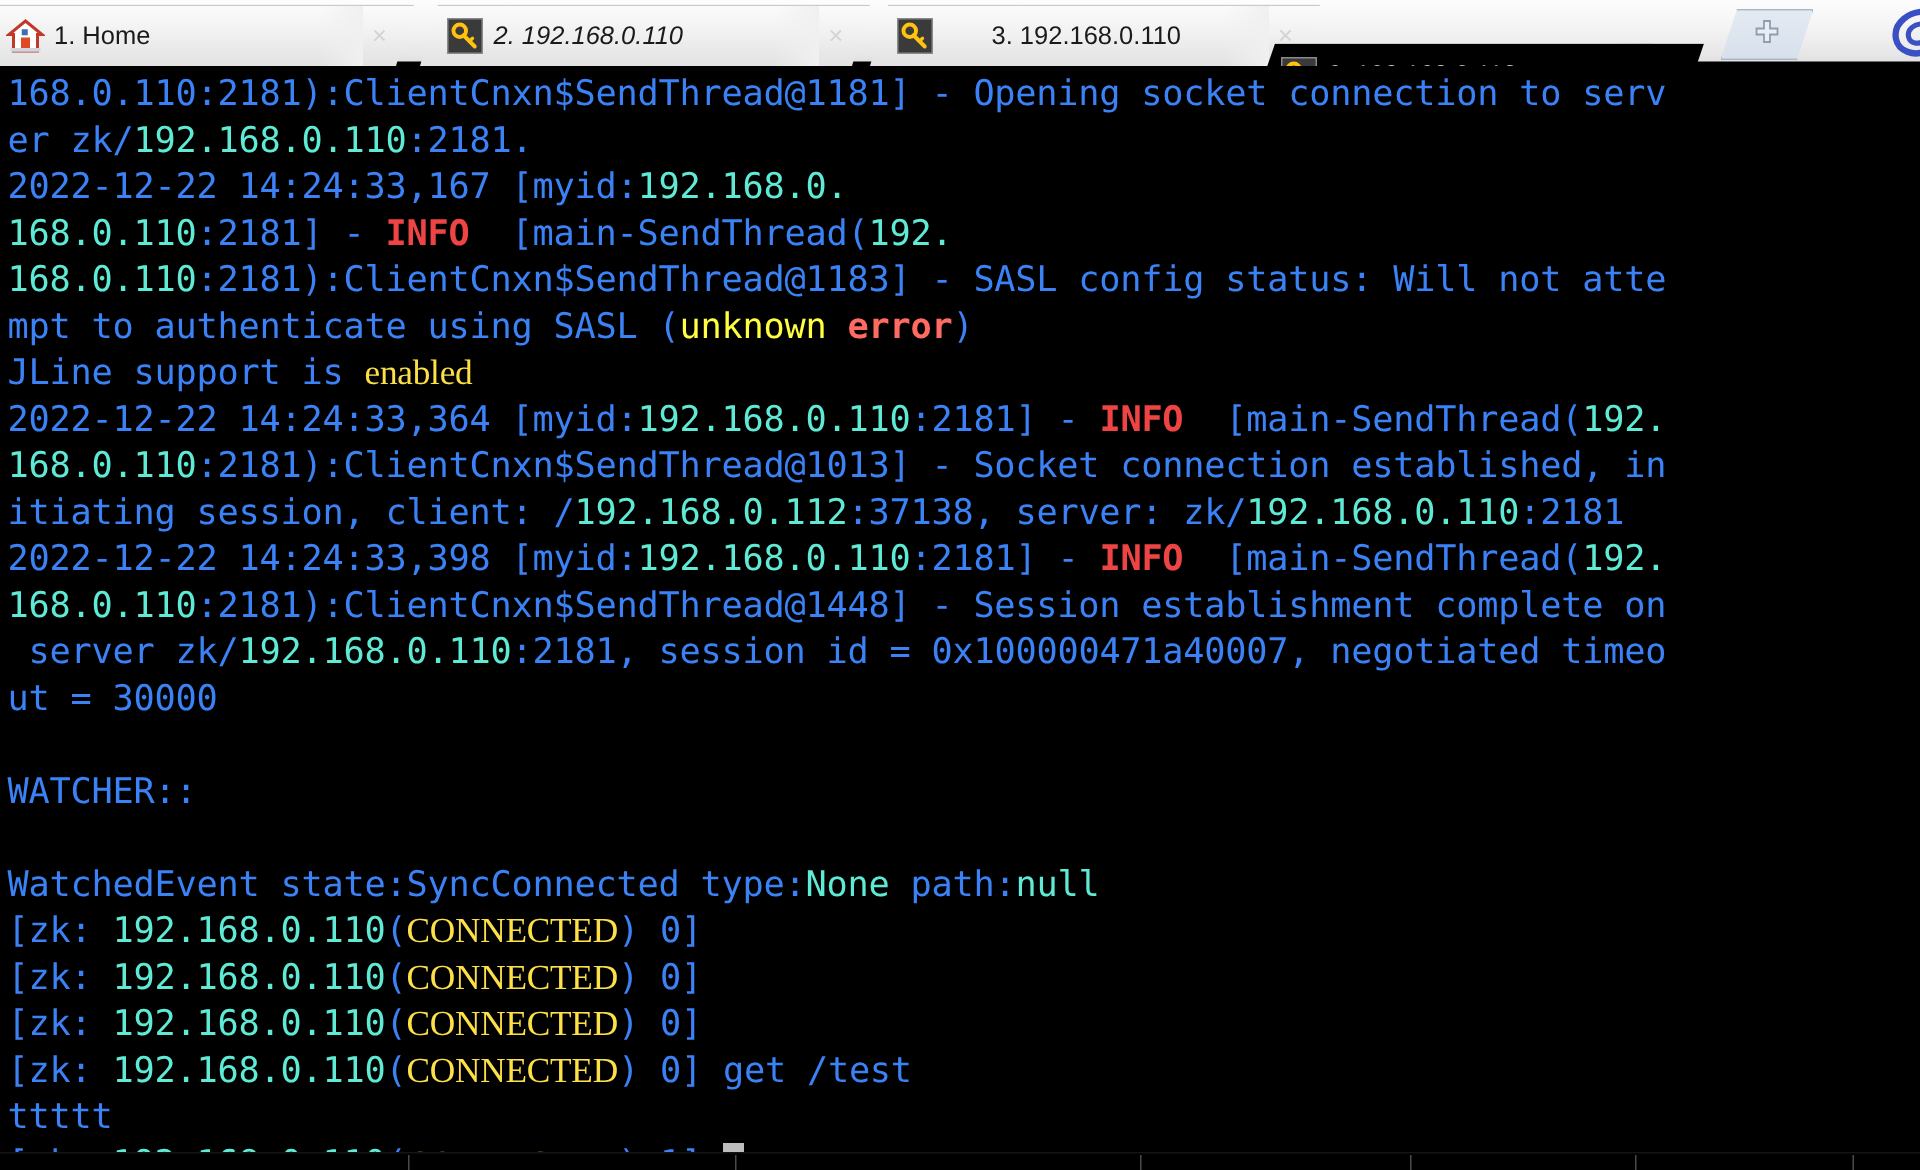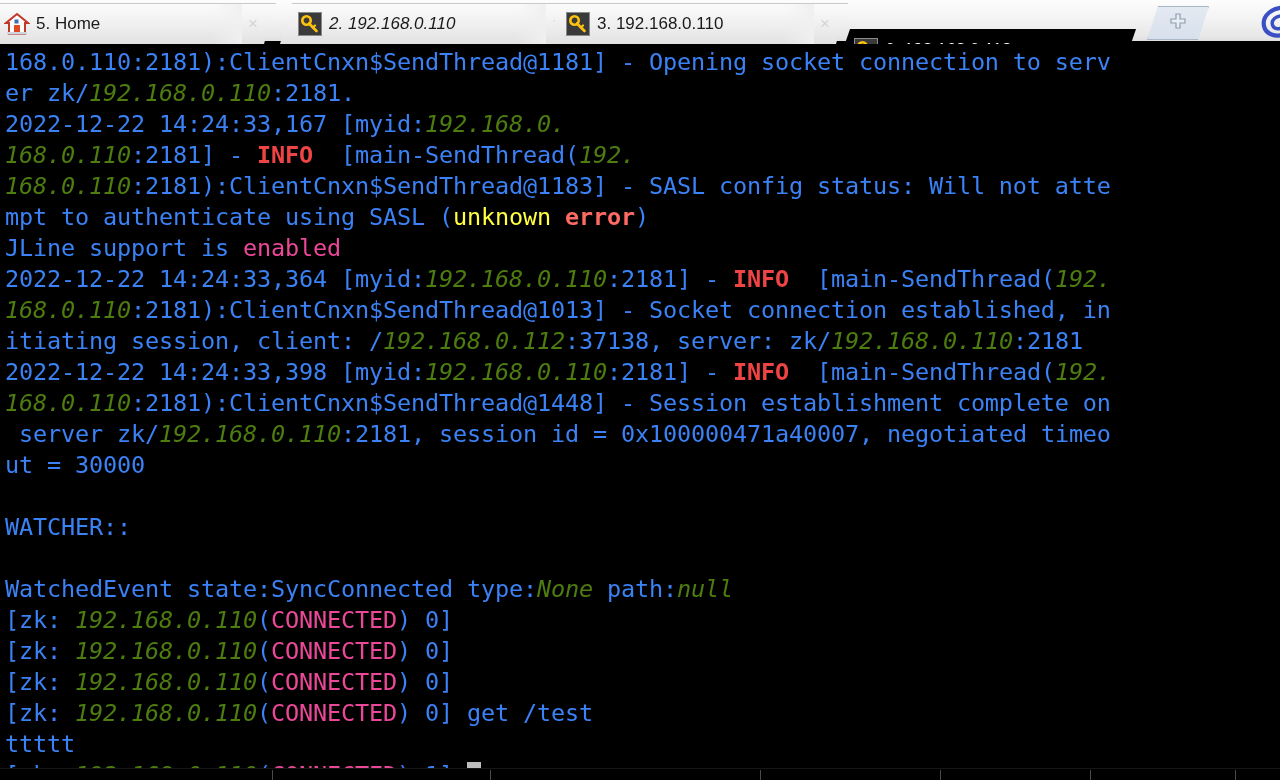--- a/index.html
+++ b/index.html
@@ -154,23 +154,23 @@
     left: 5px;
     font-family: "DejaVu Sans Mono", monospace;
     font-size: 23.5px;
     line-height: 31px;
     white-space: pre;
     color: #e6e6e6;
     letter-spacing: -0.15px;
   }
   .ln { height: 31px; white-space: pre; }
   .w  { color: #3b82f6; }
-  .m  { color: #4d7c0f; font-style: italic; }
+  .m  { color: #5eead4; }
   .c  { color: #ef4444; font-weight: bold; }
-  .g  { color: #ec4899; }
+  .g  { color: #fde047; font-family: Liberation Serif, serif; }
   .y  { color: #ffff3f; text-align: right; }
   .r  { color: #ff6b62; font-weight: bold; }
 
   .cursor {
     display: inline-block;
     width: 14px;
     height: 26px;
     background: #bdbdbd;
     vertical-align: -5px;
   }
@@ -201,37 +201,37 @@
   <div id="tabbar">
     <div id="tabbar-underline"></div>
     <div id="tabs-host">
         <div class="tab inactive" style="left: -14px; width: 290px;">
           <span class="tab-icon-home"><svg width="26" height="26" viewBox="0 0 26 26">
               <path d="M13 3 L24 12 L21 12 L21 23 L5 23 L5 12 L2 12 Z" fill="#ffffff" stroke="#c0392b" stroke-width="2"></path>
               <rect x="10" y="14" width="6" height="9" fill="#e04a22"></rect>
               <rect x="10.5" y="8.5" width="4" height="4" fill="#3b6fb5"></rect>
               <rect x="3" y="21" width="20" height="2.5" fill="#cfd6e0"></rect>
             </svg></span>
-          <span class="tab-label">5. Home</span>
+          <span class="tab-label">1. Home</span>
           <span class="tab-fade"></span>
           <span class="tab-close">×</span>
         </div>
         <div class="tab inactive" style="left: 280px; width: 300px; font-style: italic;">
           <span class="tab-icon-key">
             <svg width="20" height="20" viewBox="0 0 20 20">
               <circle cx="6.5" cy="6.5" r="4.2" fill="none" stroke="#ffc20e" stroke-width="2.6"></circle>
               <path d="M9 9.5 L16.5 17" stroke="#ffc20e" stroke-width="2.6" stroke-linecap="round"></path>
               <path d="M13 13.5 L15 11.5" stroke="#ffc20e" stroke-width="2.2" stroke-linecap="round"></path>
             </svg>
           </span>
           <span class="tab-label">2. 192.168.0.110</span>
           <span class="tab-fade"></span>
           <span class="tab-close">×</span>
         </div>
-        <div class="tab inactive" style="left: 548px; width: 300px;">
+        <div class="tab inactive" style="left: 580px; width: 300px; gap: 32px;">
           <span class="tab-icon-key">
             <svg width="20" height="20" viewBox="0 0 20 20">
               <circle cx="6.5" cy="6.5" r="4.2" fill="none" stroke="#ffc20e" stroke-width="2.6"></circle>
               <path d="M9 9.5 L16.5 17" stroke="#ffc20e" stroke-width="2.6" stroke-linecap="round"></path>
               <path d="M13 13.5 L15 11.5" stroke="#ffc20e" stroke-width="2.2" stroke-linecap="round"></path>
             </svg>
           </span>
           <span class="tab-label">3. 192.168.0.110</span>
           <span class="tab-fade"></span>
           <span class="tab-close">×</span>

